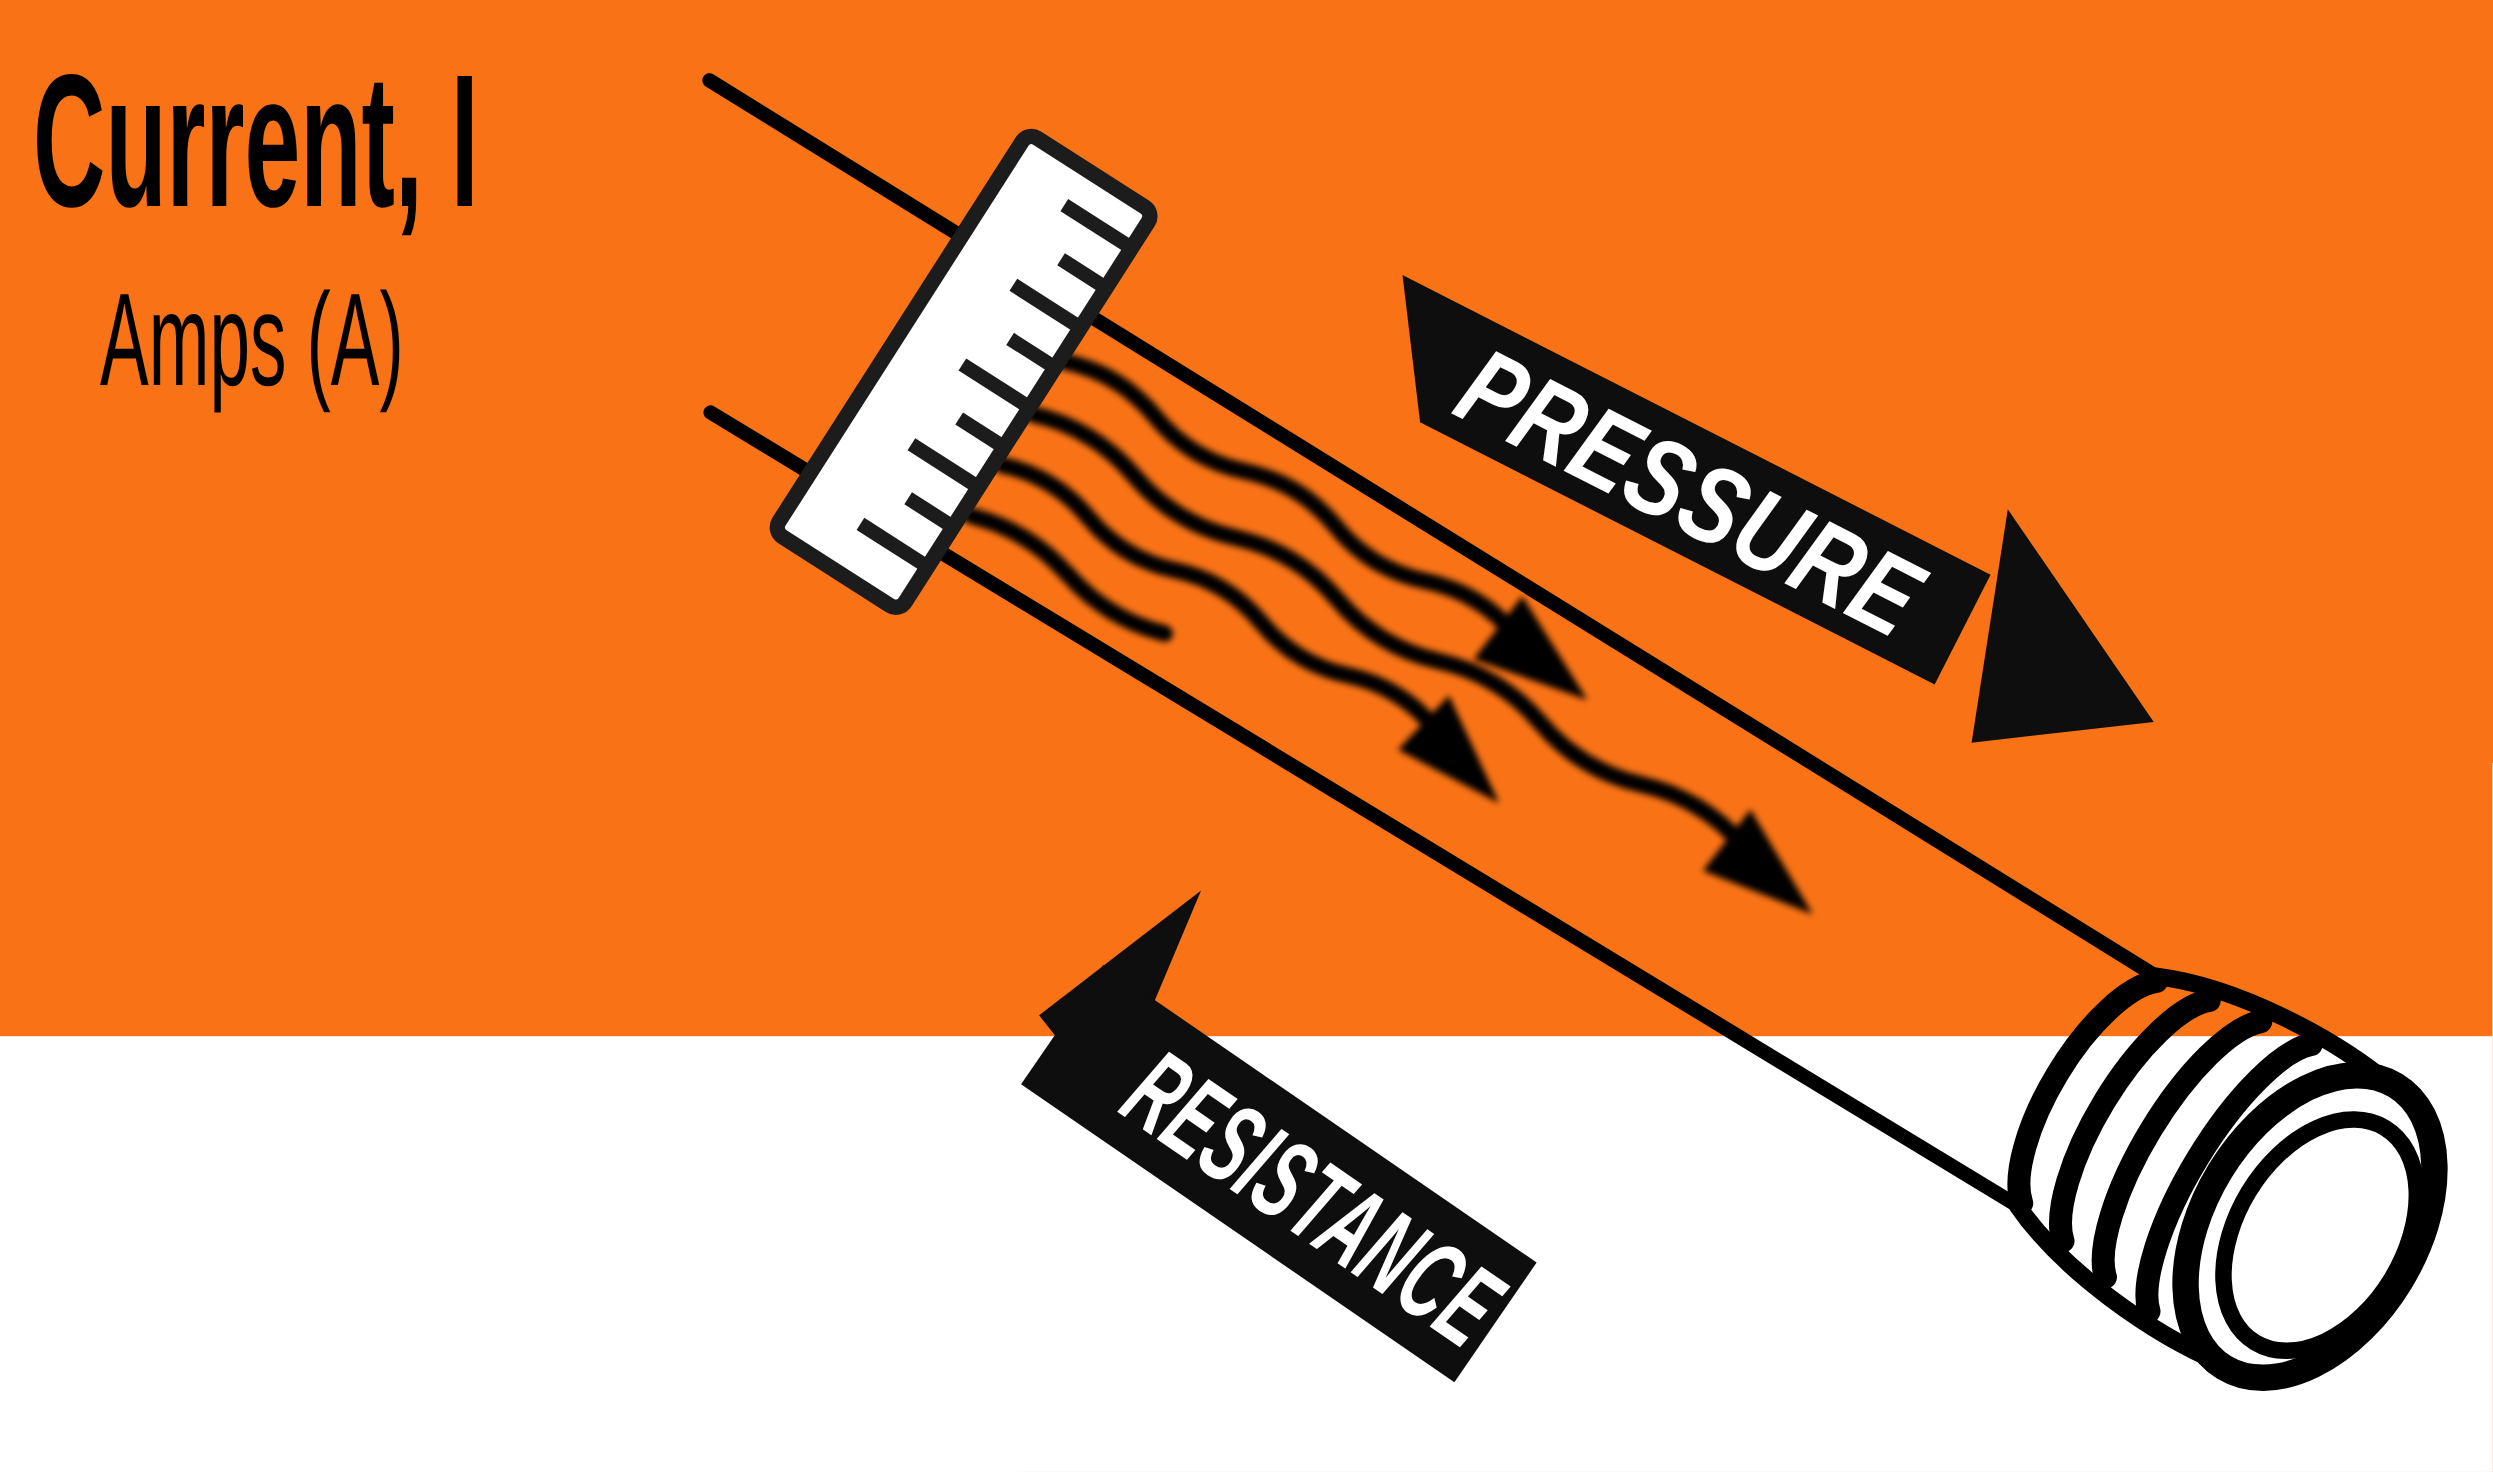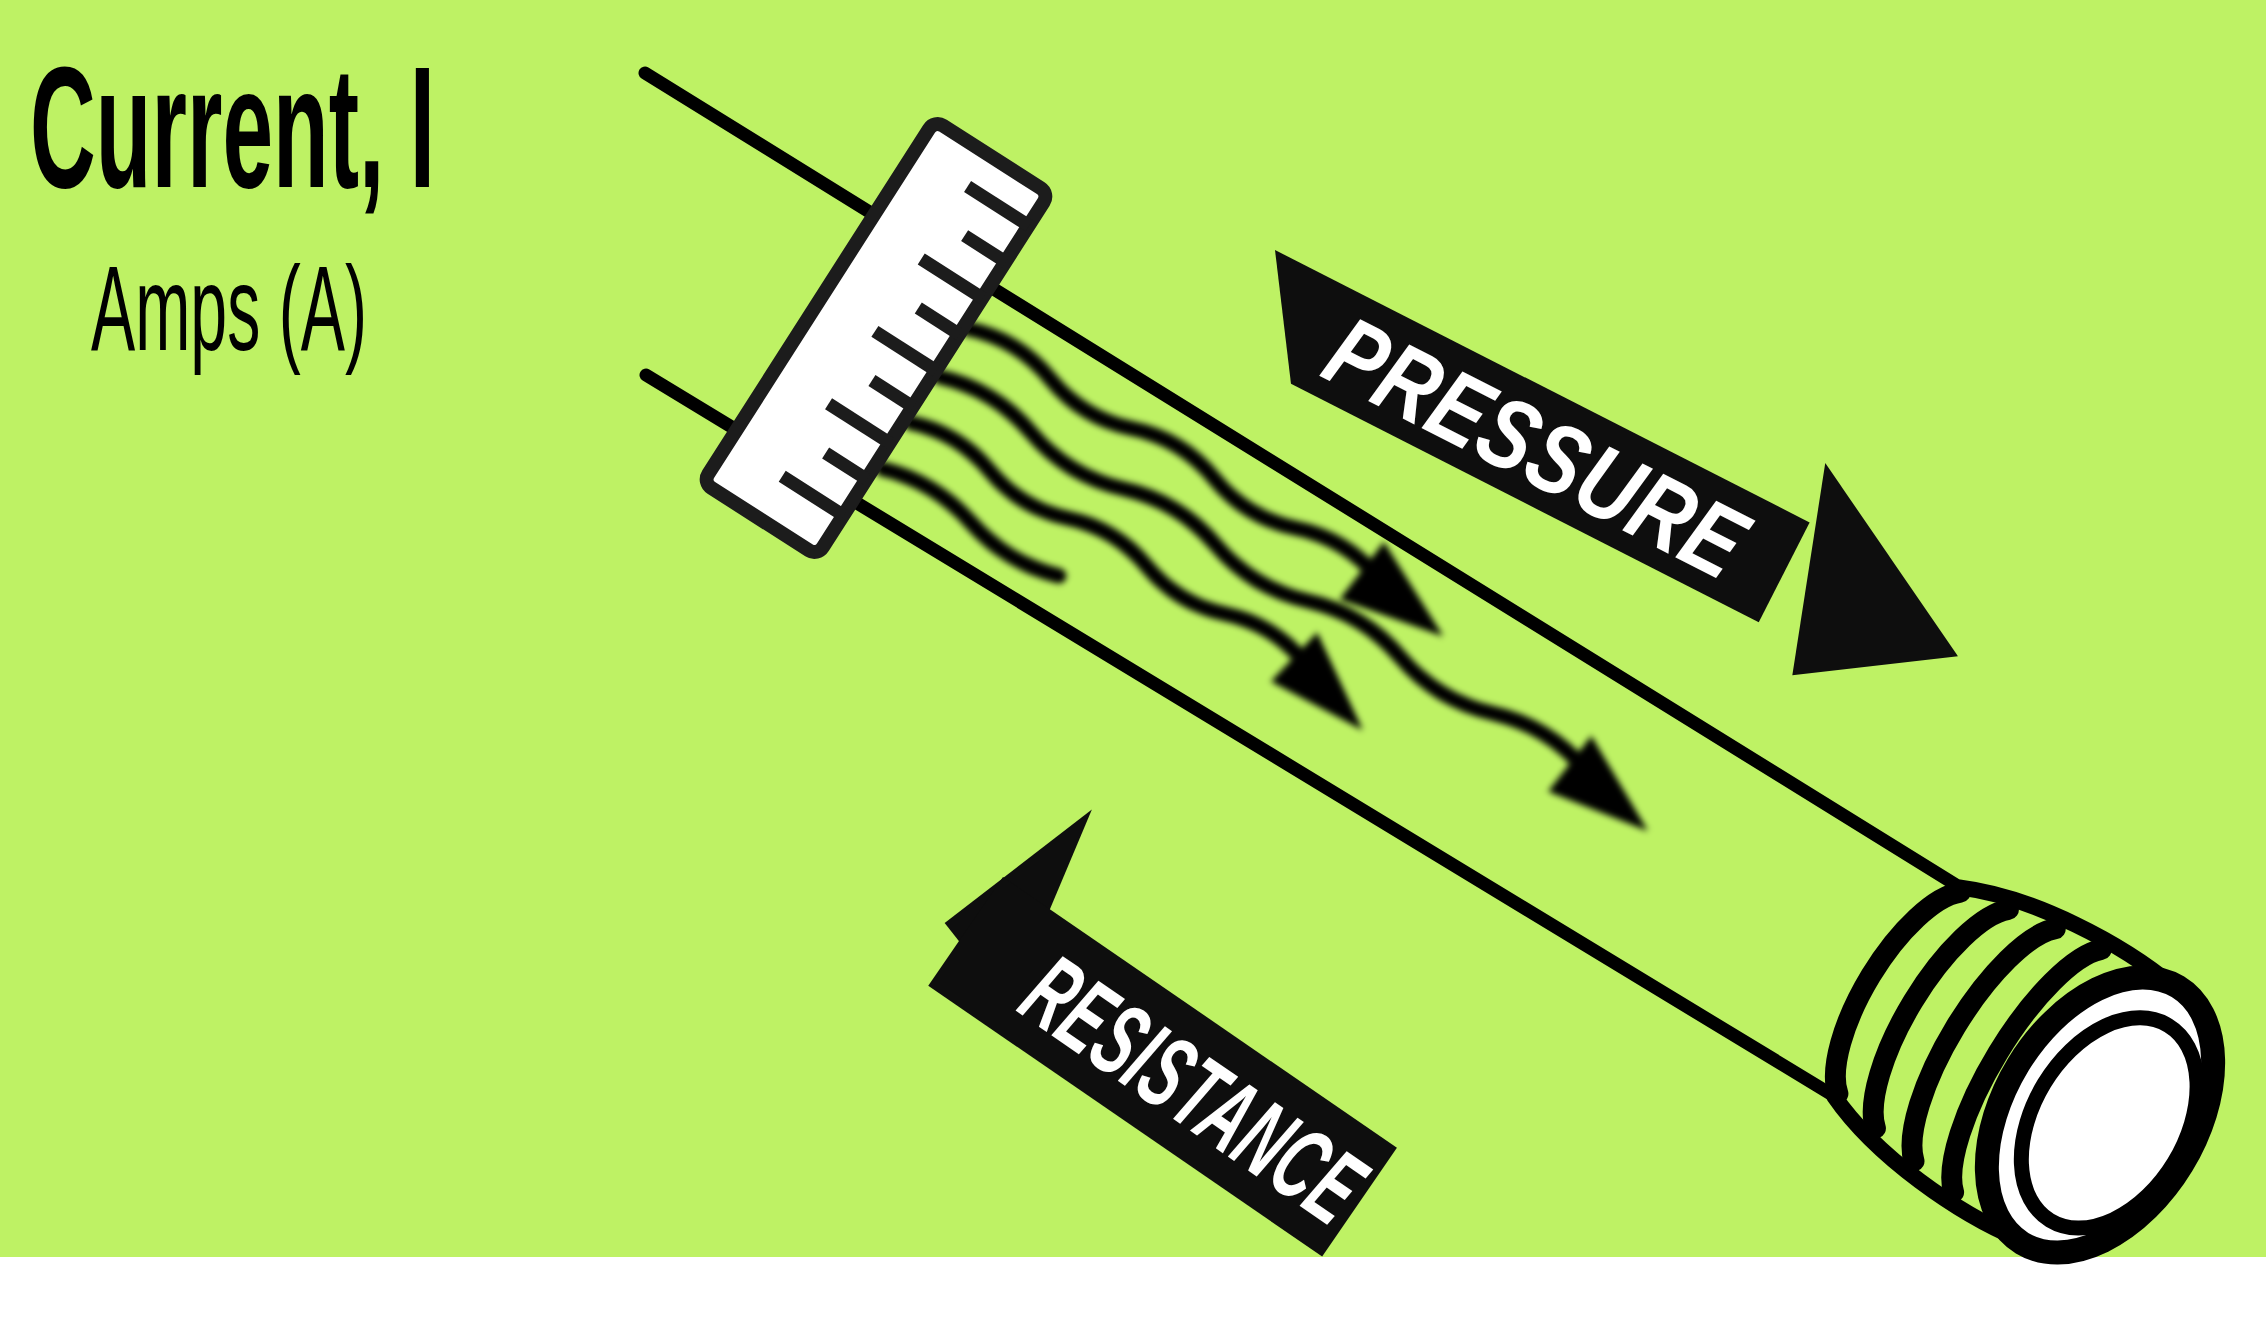--- a/index.html
+++ b/index.html
@@ -6,22 +6,22 @@
     margin: 0;
     padding: 0;
     background: #ffffff;
     width: 2266px;
     height: 1338px;
     overflow: hidden;
   }
   .stage {
     position: relative;
     width: 2266px;
-    height: 1257px;
-    background: #bef264;
+    height: 942px;
+    background: #f97316;
   }
   svg { display: block; }
   svg text {
     font-family: "Liberation Sans", sans-serif;
   }
   .title-main {
     font-weight: bold;
   }
   .title-sub {
     font-weight: normal;

